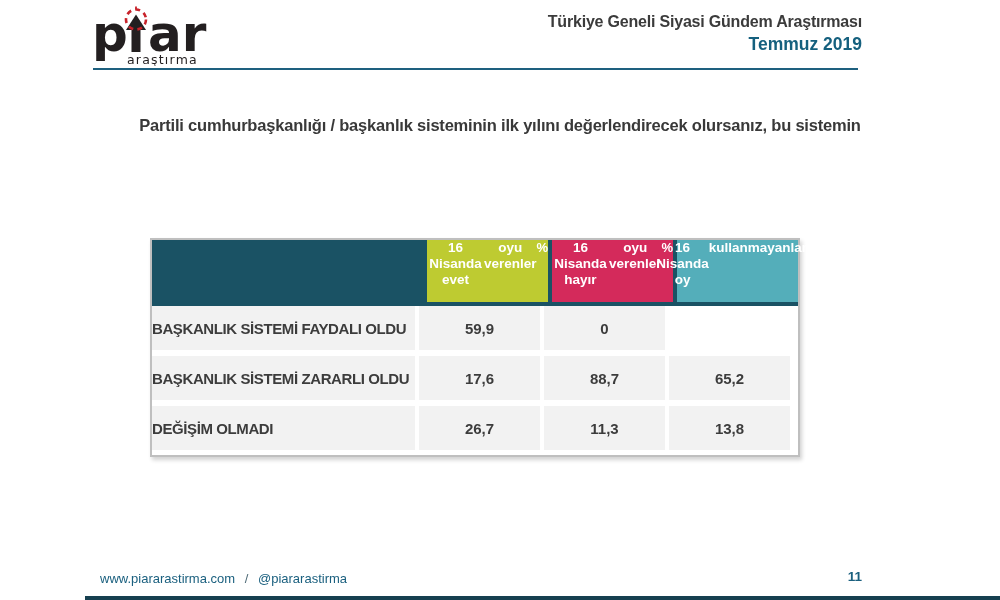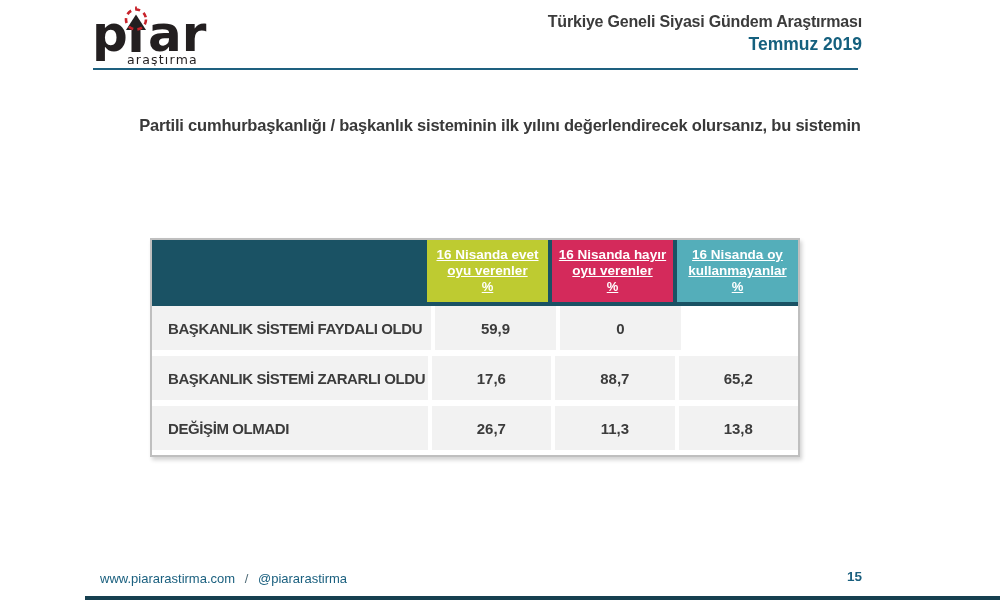--- a/index.html
+++ b/index.html
@@ -15,30 +15,30 @@
 
   
   .question{position:absolute;top:112px;left:50px;width:900px;text-align:center;
             font-size:16.5px;font-weight:bold;color:#393939;line-height:27px;letter-spacing:-0.2px;}
 
   
   .table{position:absolute;left:150px;top:238px;width:646px;border:2px solid #bfbfbf;
          background:#ffffff;box-shadow:2px 3px 4px rgba(0,0,0,0.18);}
   .thead{display:flex;gap:4px;background:#1a5264;padding-bottom:4px;height:62px;}
   .corner{width:271px;background:#1a5264;}
-  .col-head{width:121px;display:flex;flex-direction:column;justify-content:center;
-            text-align:center;color:#ffffff;font-weight:bold;font-size:13.5px;line-height:16px;text-decoration:underline;}
+  .col-head{width:121px;display:flex;justify-content:center;
+            text-align:center;color:#ffffff;font-weight:bold;font-size:13.5px;line-height:16px;}
   .col-yes{background:#becb31;}
   .col-no{background:#d42a5b;}
   .col-none{background:#54aeba;}
   .pct{font-size:13px;}
   .tbody{display:flex;flex-direction:column;background:#ffffff;padding-bottom:5px;}
   .row{display:flex;gap:4px;height:44px;}
   .row + .row{margin-top:6px;}
-  .row-label{width:263px;padding-left:16px;display:flex;align-items:center;background:#f2f2f2;
+  .row-label{width:263px;padding-left:0;display:flex;align-items:center;background:#f2f2f2;
              font-weight:bold;font-size:15px;color:#3c3c3c;letter-spacing:-0.4px;}
   .cell{width:121px;display:flex;align-items:center;justify-content:center;background:#f2f2f2;
         font-weight:bold;font-size:15px;color:#3c3c3c;}
 
   
   .footer{position:absolute;left:100px;top:571px;font-size:13px;color:#1b607f;}
   .footer .website{color:#1b607f;cursor:pointer;}
   .footer .sep{color:#4f6b77;margin:0 6px;}
   .page-number{position:absolute;right:138px;top:569px;font-size:13.5px;font-weight:bold;color:#1b607f;}
   .bottom-bar{position:absolute;left:85px;right:0;bottom:0;height:4px;background:#164050;}
@@ -108,16 +108,16 @@
         <div class="cell">13,8</div>
       </div>
     </div>
   </div>
 
   <div class="footer">
     <span class="website">www.piararastirma.com</span>
     <span class="sep">/</span>
     <span class="social">@piararastirma</span>
   </div>
-  <div class="page-number">15</div>
+  <div class="page-number">11</div>
   <div class="bottom-bar"></div>
 
 </div>
 
 </body></html>

